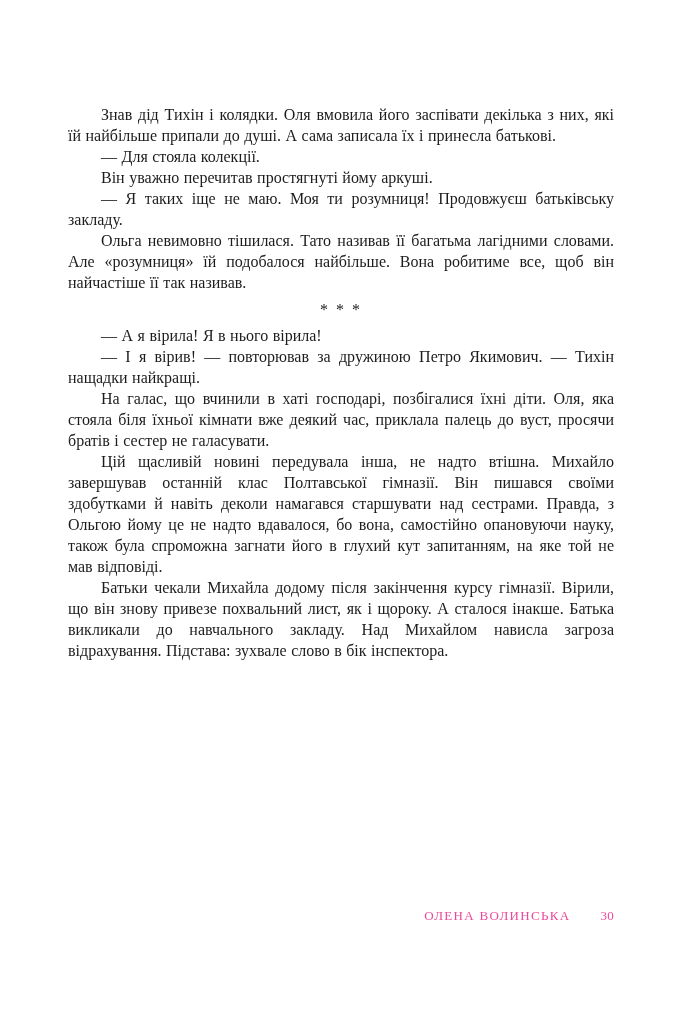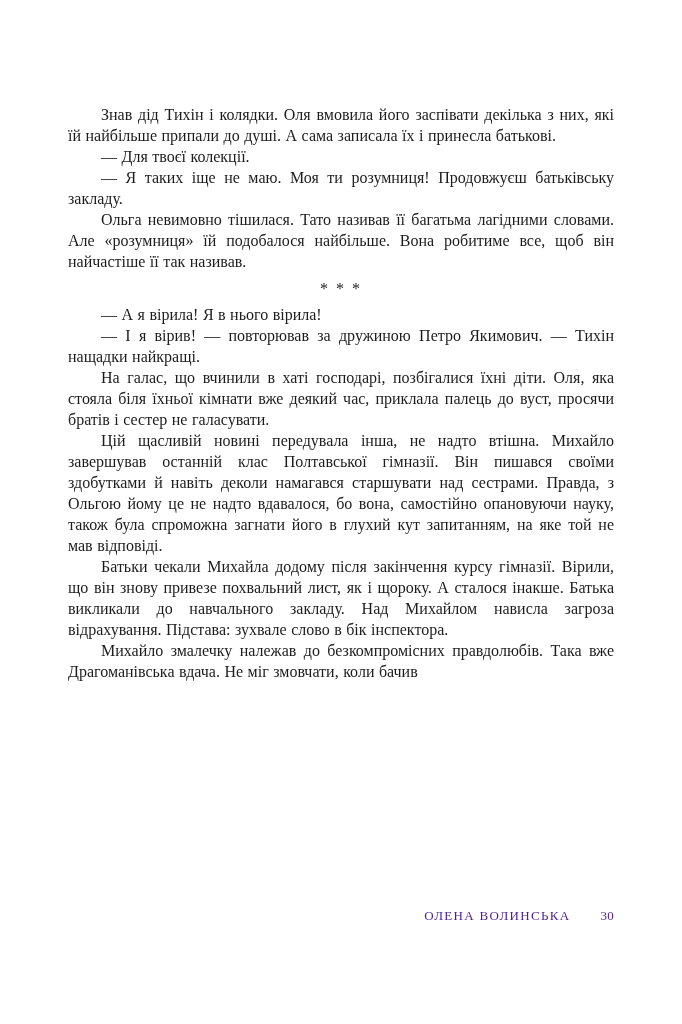--- a/index.html
+++ b/index.html
@@ -41,47 +41,47 @@
   .footer {
     position: absolute;
     top: 908px;
     left: 68px;
     width: 546px;
     display: flex;
     justify-content: flex-end;
     align-items: baseline;
     gap: 30px;
     font-size: 13px;
-    color: #4c1d95;
+    color: #ec4899;
   }
   .footer .author {
     letter-spacing: 1.3px;
   }
   .footer .page-number {
     letter-spacing: 0.3px;
   }
 </style>
 </head>
 <body>
 
 <div class="page">
 
   <div class="content">
 
   <p>Знав дід Тихін і колядки. Оля вмовила його заспівати декілька з них, які їй найбільше припали до душі. А сама записала їх і принесла батькові.</p>
-      <p>— Для твоєї колекції.</p>
+      <p>— Для стояла колекції.</p>
+      <p>Він уважно перечитав простягнуті йому аркуші.</p>
       <p>— Я таких іще не маю. Моя ти розумниця! Продовжуєш батьківську закладу.</p>
       <p>Ольга невимовно тішилася. Тато називав її багатьма лагідними словами. Але «розумниця» їй подобалося найбільше. Вона робитиме все, щоб він найчастіше її так називав.</p>
       <div class="separator">* * *</div>
       <p>— А я вірила! Я в нього вірила!</p>
       <p>— І я вірив! — повторював за дружиною Петро Якимович. — Тихін нащадки найкращі.</p>
       <p>На галас, що вчинили в хаті господарі, позбігалися їхні діти. Оля, яка стояла біля їхньої кімнати вже деякий час, приклала палець до вуст, просячи братів і сестер не галасувати.</p>
       <p>Цій щасливій новині передувала інша, не надто втішна. Михайло завершував останній клас Полтавської гімназії. Він пишався своїми здобутками й навіть деколи намагався старшувати над сестрами. Правда, з Ольгою йому це не надто вдавалося, бо вона, самостійно опановуючи науку, також була спроможна загнати його в глухий кут запитанням, на яке той не мав відповіді.</p>
       <p>Батьки чекали Михайла додому після закінчення курсу гімназії. Вірили, що він знову привезе похвальний лист, як і щороку. А сталося інакше. Батька викликали до навчального закладу. Над Михайлом нависла загроза відрахування. Підстава: зухвале слово в бік інспектора.</p>
-      <p>Михайло змалечку належав до безкомпромісних правдолюбів. Така вже Драгоманівська вдача. Не міг змовчати, коли бачив</p>
     </div>
 
   <div class="footer">
     <span class="author">ОЛЕНА ВОЛИНСЬКА</span>
     <span class="page-number">30</span>
   </div>
 
 </div>
 
 </body></html>

